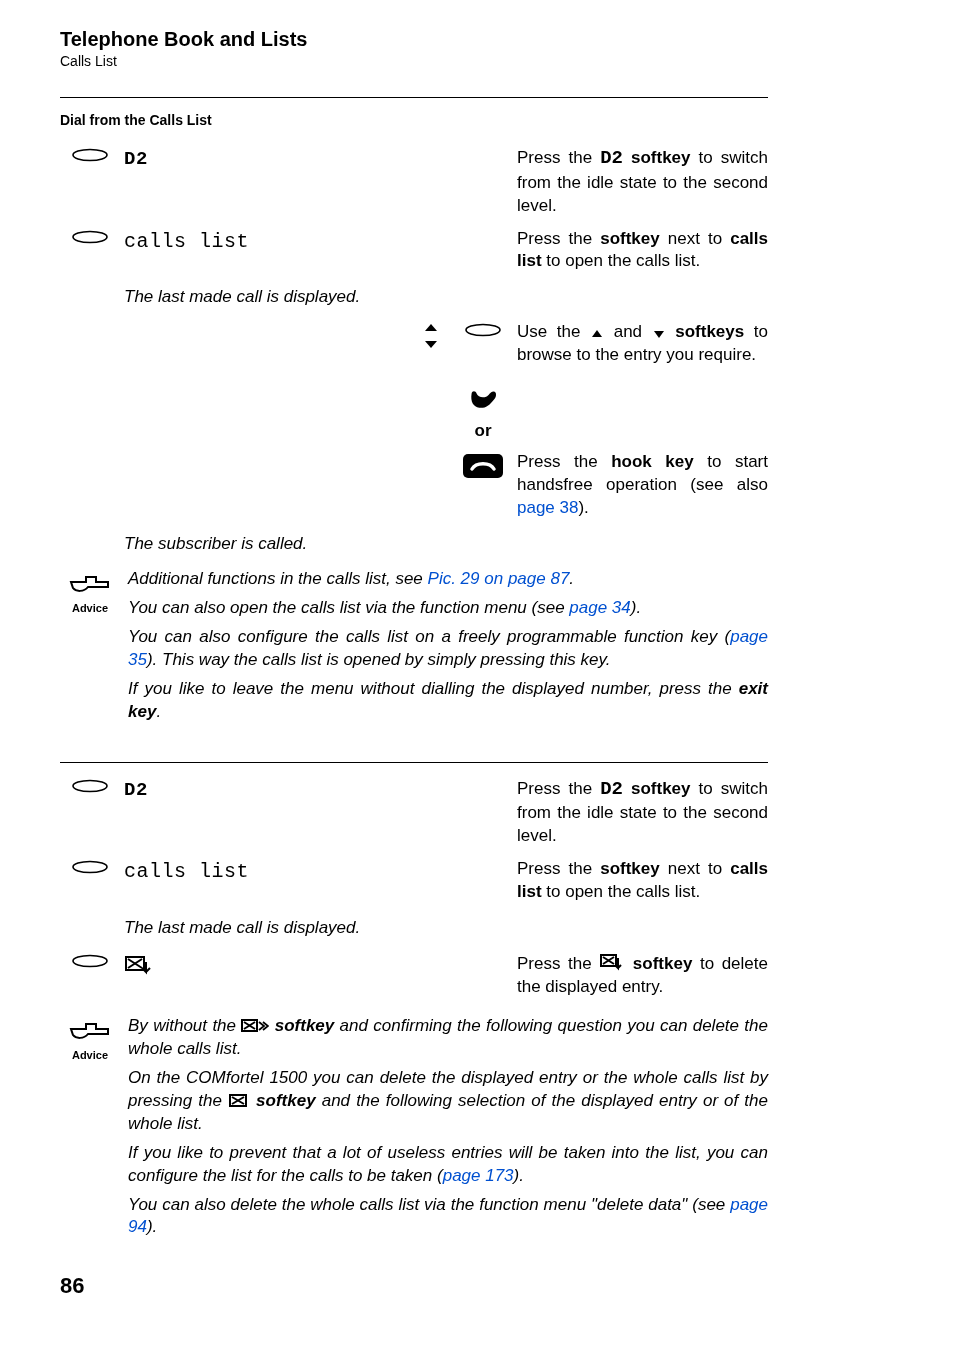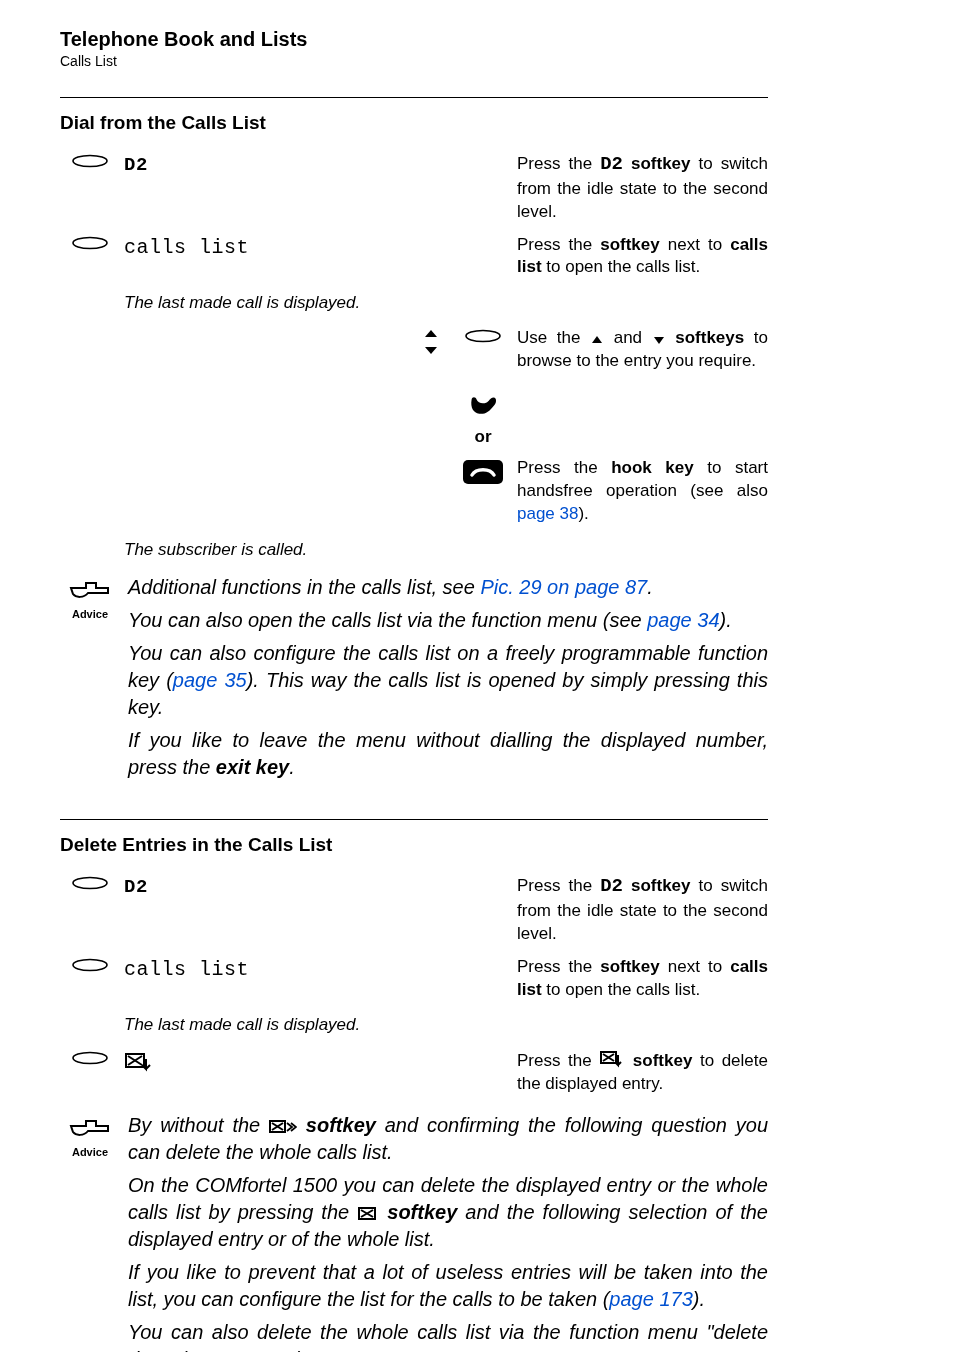--- a/index.html
+++ b/index.html
@@ -20,21 +20,21 @@
     font-weight: bold;
     margin: 0;
   }
   .header-sub {
     font-size: 14px;
     margin: 2px 0 0 0;
   }
   .hr { border: none; border-top: 1.5px solid #000; margin: 28px 0 14px 0; }
   .hr-thin { border: none; border-top: 1px solid #000; margin: 32px 0 14px 0; }
   .section-title {
-    font-size: 19px;
+    font-size: 14px;
     font-weight: bold;
     margin: 0 0 18px 0;
   }
   .row {
     display: grid;
     grid-template-columns: 60px 325px 60px 1fr;
     column-gap: 4px;
     align-items: start;
     margin-bottom: 10px;
   }
@@ -70,21 +70,21 @@
     margin-top: 10px;
   }
   .advice-label {
     font-size: 11px;
     font-weight: bold;
     text-align: center;
     margin-top: 2px;
   }
   .advice-text {
     font-style: italic;
-    font-size: 20px;
+    font-size: 17px;
     line-height: 1.35;
     text-align: justify;
   }
   .advice-text p { margin: 0 0 6px 0; }
   .advice-text .link { color: #0050d0; text-decoration: none; }
   .col-right .link { color: #0050d0; }
   .advice-text b { font-weight: bold; font-style: italic; }
   .page-num {
     font-size: 22px;
     font-weight: bold;
@@ -209,21 +209,20 @@
     <div class="advice-text">
       <p><span>Additional functions in the calls list, see </span><span class="link">Pic. 29 on page 87</span><span>.</span></p>
       <p><span>You can also open the calls list via the function menu (see </span><span class="link">page 34</span><span>).</span></p>
       <p><span>You can also configure the calls list on a freely programmable function key (</span><span class="link">page 35</span><span>). This way the calls list is opened by simply pressing this key.</span></p>
       <p><span>If you like to leave the menu without dialling the displayed number, press the </span><b>exit key</b><span>.</span></p>
     </div>
   </div>
 
   <hr class="hr-thin">
 
-  <h3 class="section-title">Delete Entries in the Calls List</h3>
 
   <div class="row">
     <div class="col-left-icon">
       <svg width="38" height="14">
           <ellipse cx="19" cy="7" rx="17" ry="5.5" fill="none" stroke="#000" stroke-width="1.6"></ellipse>
         </svg>
     </div>
     <div class="col-left-label mono-icon">D2</div>
     <div></div>
     <div class="col-right">

